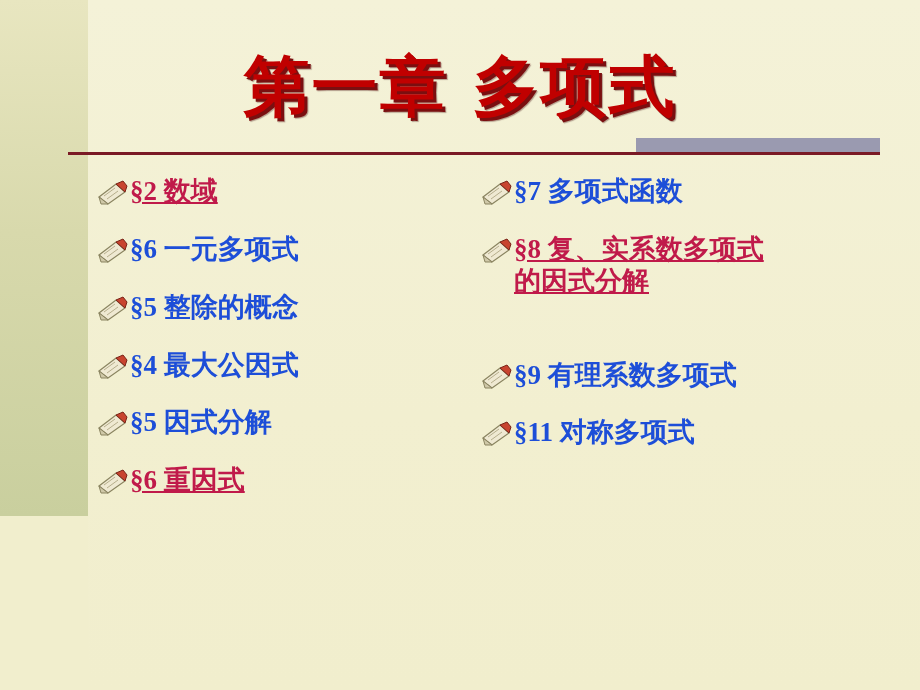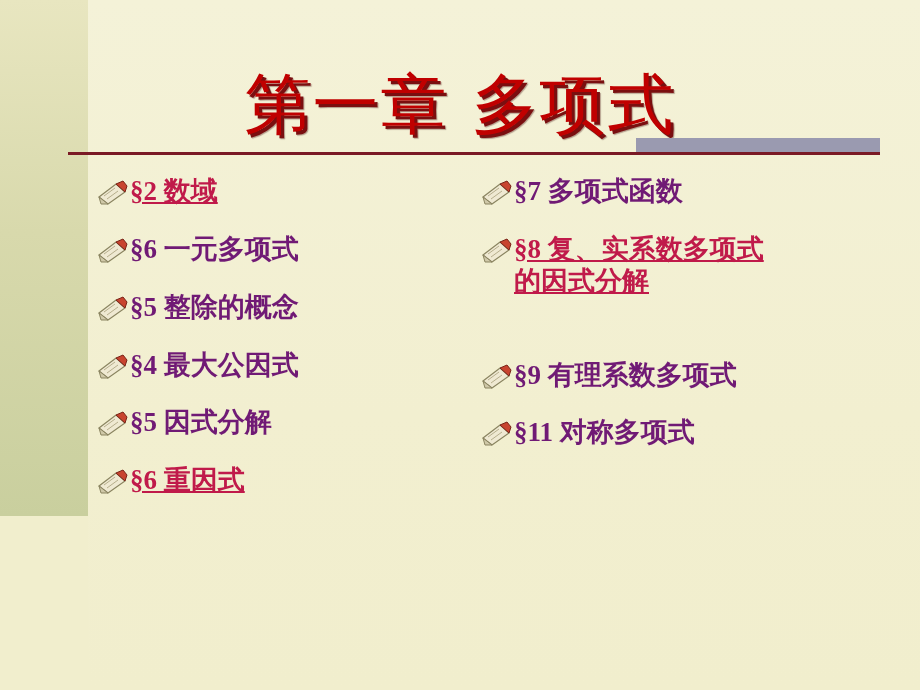--- a/index.html
+++ b/index.html
@@ -35,27 +35,26 @@
   }
 
   
   .title {
     position: absolute;
     left: 0;
     top: 42px;
     width: 920px;
     text-align: center;
     font-size: 66px;
-    font-weight: normal;
+    font-weight: bold;
     color: #c00000;
     letter-spacing: 2px;
     font-family: "DejaVu Sans", sans-serif;
     text-shadow: 3px 3px 0px #7a0f10, 4px 4px 1px rgba(60,0,0,0.35);
     white-space: nowrap;
-    margin-top: 18px;
   }
 
   
   .rule {
     position: absolute;
     left: 68px;
     top: 152px;
     width: 812px;
     height: 3px;
     background: #7a1a25;
@@ -90,21 +89,21 @@
     margin-right: 2px;
     position: relative;
     top: 4px;
   }
   .item .label {
     font-size: 27px;
     font-weight: bold;
     line-height: 1.18;
     white-space: pre-line;
   }
-  .label.olive { color: #701a75; }
+  .label.olive { color: #1d4ed8; }
   .label.crimson { color: #c01a4a; text-decoration: underline; }
   .gap-md { margin-bottom: 26px; }
   .gap-xl { margin-bottom: 62px; }
 </style>
 </head>
 <body>
 
 <div class="bg-base"></div>
 <div class="bg-leftband"></div>
 <div class="bg-leftband-lower"></div>

